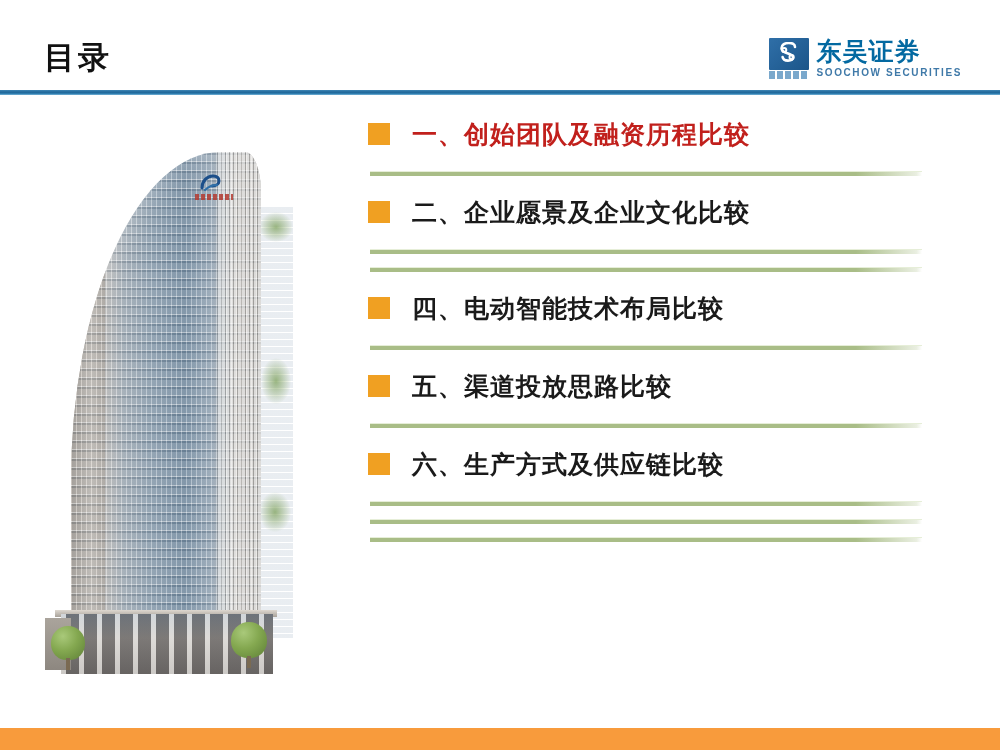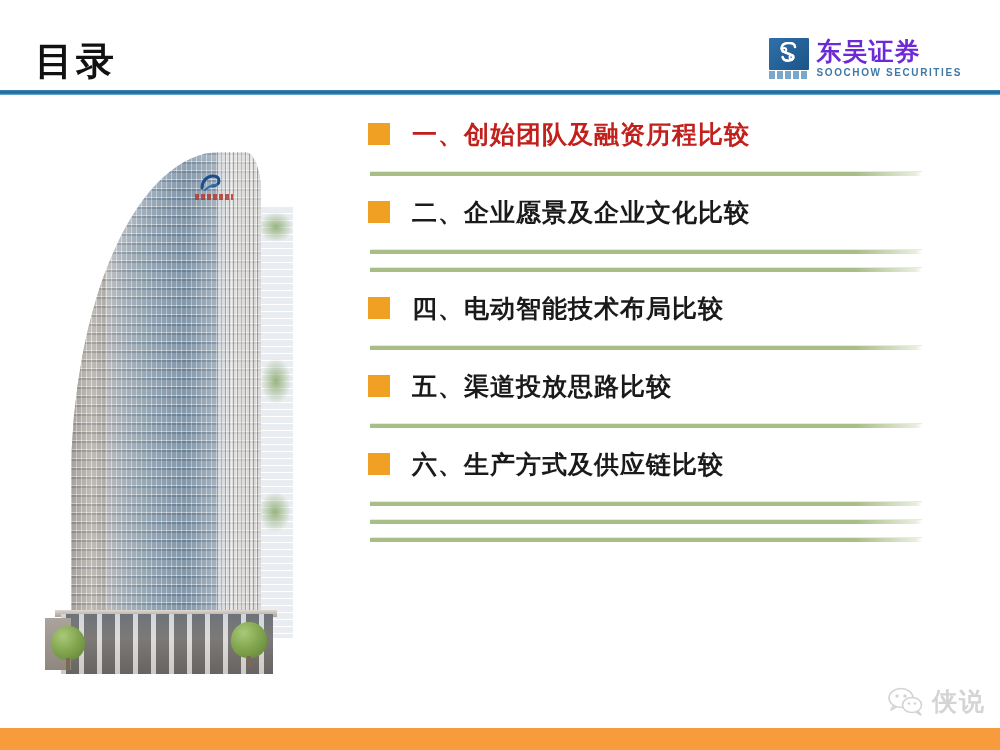--- a/index.html
+++ b/index.html
@@ -23,23 +23,23 @@
   
   .header {
     position: absolute;
     left: 0;
     top: 0;
     width: 1000px;
     height: 94px;
   }
   .page-title {
     position: absolute;
-    left: 35px;
+    left: 44px;
     top: 42px;
-    font-size: 38px;
+    font-size: 31px;
     font-weight: bold;
     color: #111111;
     letter-spacing: 3px;
     line-height: 1;
     text-align: right;
   }
   .header-rule {
     position: absolute;
     left: 0;
     top: 90px;
@@ -91,21 +91,21 @@
   }
   .brand-text {
     display: flex;
     flex-direction: column;
     justify-content: center;
     line-height: 1;
   }
   .brand-cn {
     font-size: 25px;
     font-weight: bold;
-    color: #6d28d9;
+    color: #0369a1;
     letter-spacing: 1px;
     white-space: nowrap;
   }
   .brand-en {
     font-size: 10px;
     font-weight: bold;
     color: #3f79a8;
     letter-spacing: 1.6px;
     margin-top: 4px;
     white-space: nowrap;
@@ -475,32 +475,17 @@
       <span class="item-text">六、生产方式及供应链比较</span>
     </div>
     <div class="divider"></div>
 
     <div class="divider"></div>
 
     <div class="divider"></div>
 
   </div>
 
-  <div class="watermark">
-    <div class="wm-chat">
-      <svg viewBox="0 0 40 30" width="40" height="30">
-        <ellipse cx="15" cy="12" rx="12" ry="9.5" fill="none" stroke="#9a9a9a" stroke-width="1.6"></ellipse>
-        <path d="M8 19 L5 24 L11 20.6" fill="none" stroke="#9a9a9a" stroke-width="1.6" stroke-linejoin="round"></path>
-        <circle cx="11" cy="10" r="1.7" fill="#9a9a9a"></circle>
-        <circle cx="19" cy="10" r="1.7" fill="#9a9a9a"></circle>
-        <ellipse cx="26" cy="19" rx="9.5" ry="7.5" fill="#ffffff" stroke="#9a9a9a" stroke-width="1.6"></ellipse>
-        <path d="M32 25 L35 29 L30 26" fill="none" stroke="#9a9a9a" stroke-width="1.6" stroke-linejoin="round"></path>
-        <circle cx="23" cy="17.5" r="1.3" fill="#9a9a9a"></circle>
-        <circle cx="29" cy="17.5" r="1.3" fill="#9a9a9a"></circle>
-      </svg>
-    </div>
-    <div class="wm-text">侠说</div>
-  </div>
 
   <div class="footer-gap"></div>
   <div class="footer-bar"></div>
 
 </div>
 
 </body></html>

